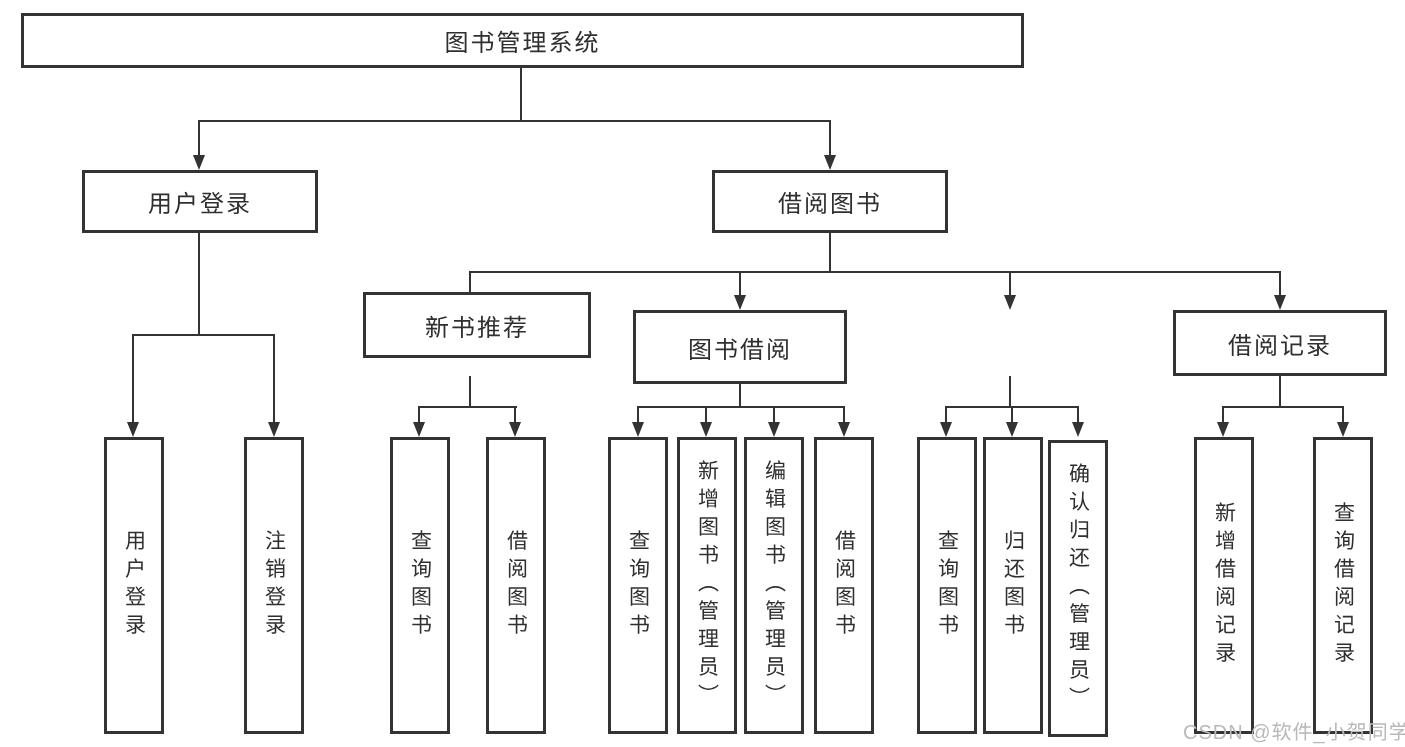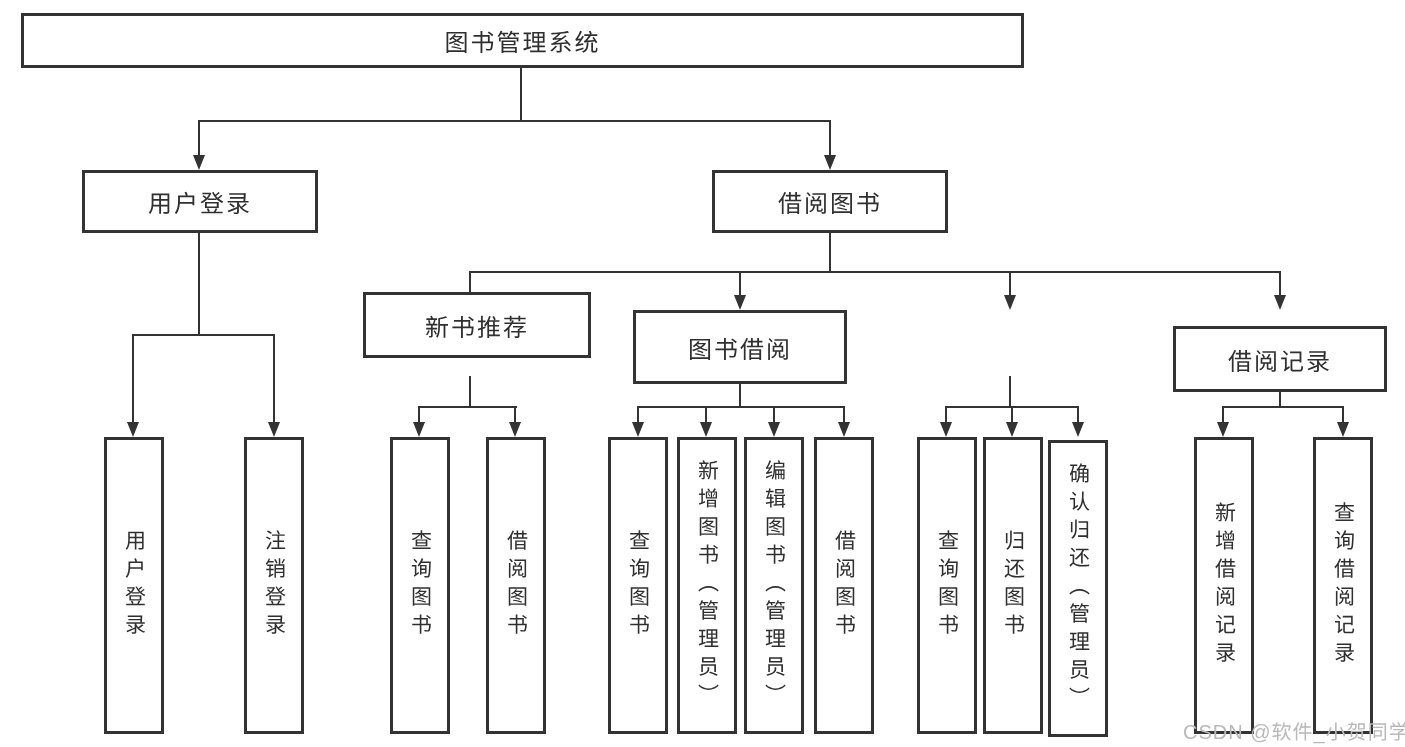--- a/index.html
+++ b/index.html
@@ -101,21 +101,21 @@
   <div class="arrowhead" style="left:1004px;top:295px;"></div>
   <div class="vline" style="left:1279px;top:271px;height:26px;"></div>
   <div class="arrowhead" style="left:1274px;top:295px;"></div>
 
   <div class="box hbox" style="left:363px;top:292px;width:228px;height:66px;">
     <span>新书推荐</span>
   </div>
   <div class="box hbox" style="left:633px;top:310px;width:214px;height:74px;">
     <span>图书借阅</span>
   </div>
-  <div class="box hbox" style="left:1173px;top:326px;width:214px;height:66px;">
+  <div class="box hbox" style="left:1173px;top:310px;width:214px;height:66px;">
     <span>借阅记录</span>
   </div>
 
   <div class="vline" style="left:469px;top:376px;height:32px;"></div>
   <div class="hline" style="left:418px;top:406px;width:99px;"></div>
   <div class="vline" style="left:418px;top:406px;height:18px;"></div>
   <div class="arrowhead" style="left:413px;top:422px;"></div>
   <div class="vline" style="left:514px;top:406px;height:18px;"></div>
   <div class="arrowhead" style="left:509px;top:422px;"></div>
 

